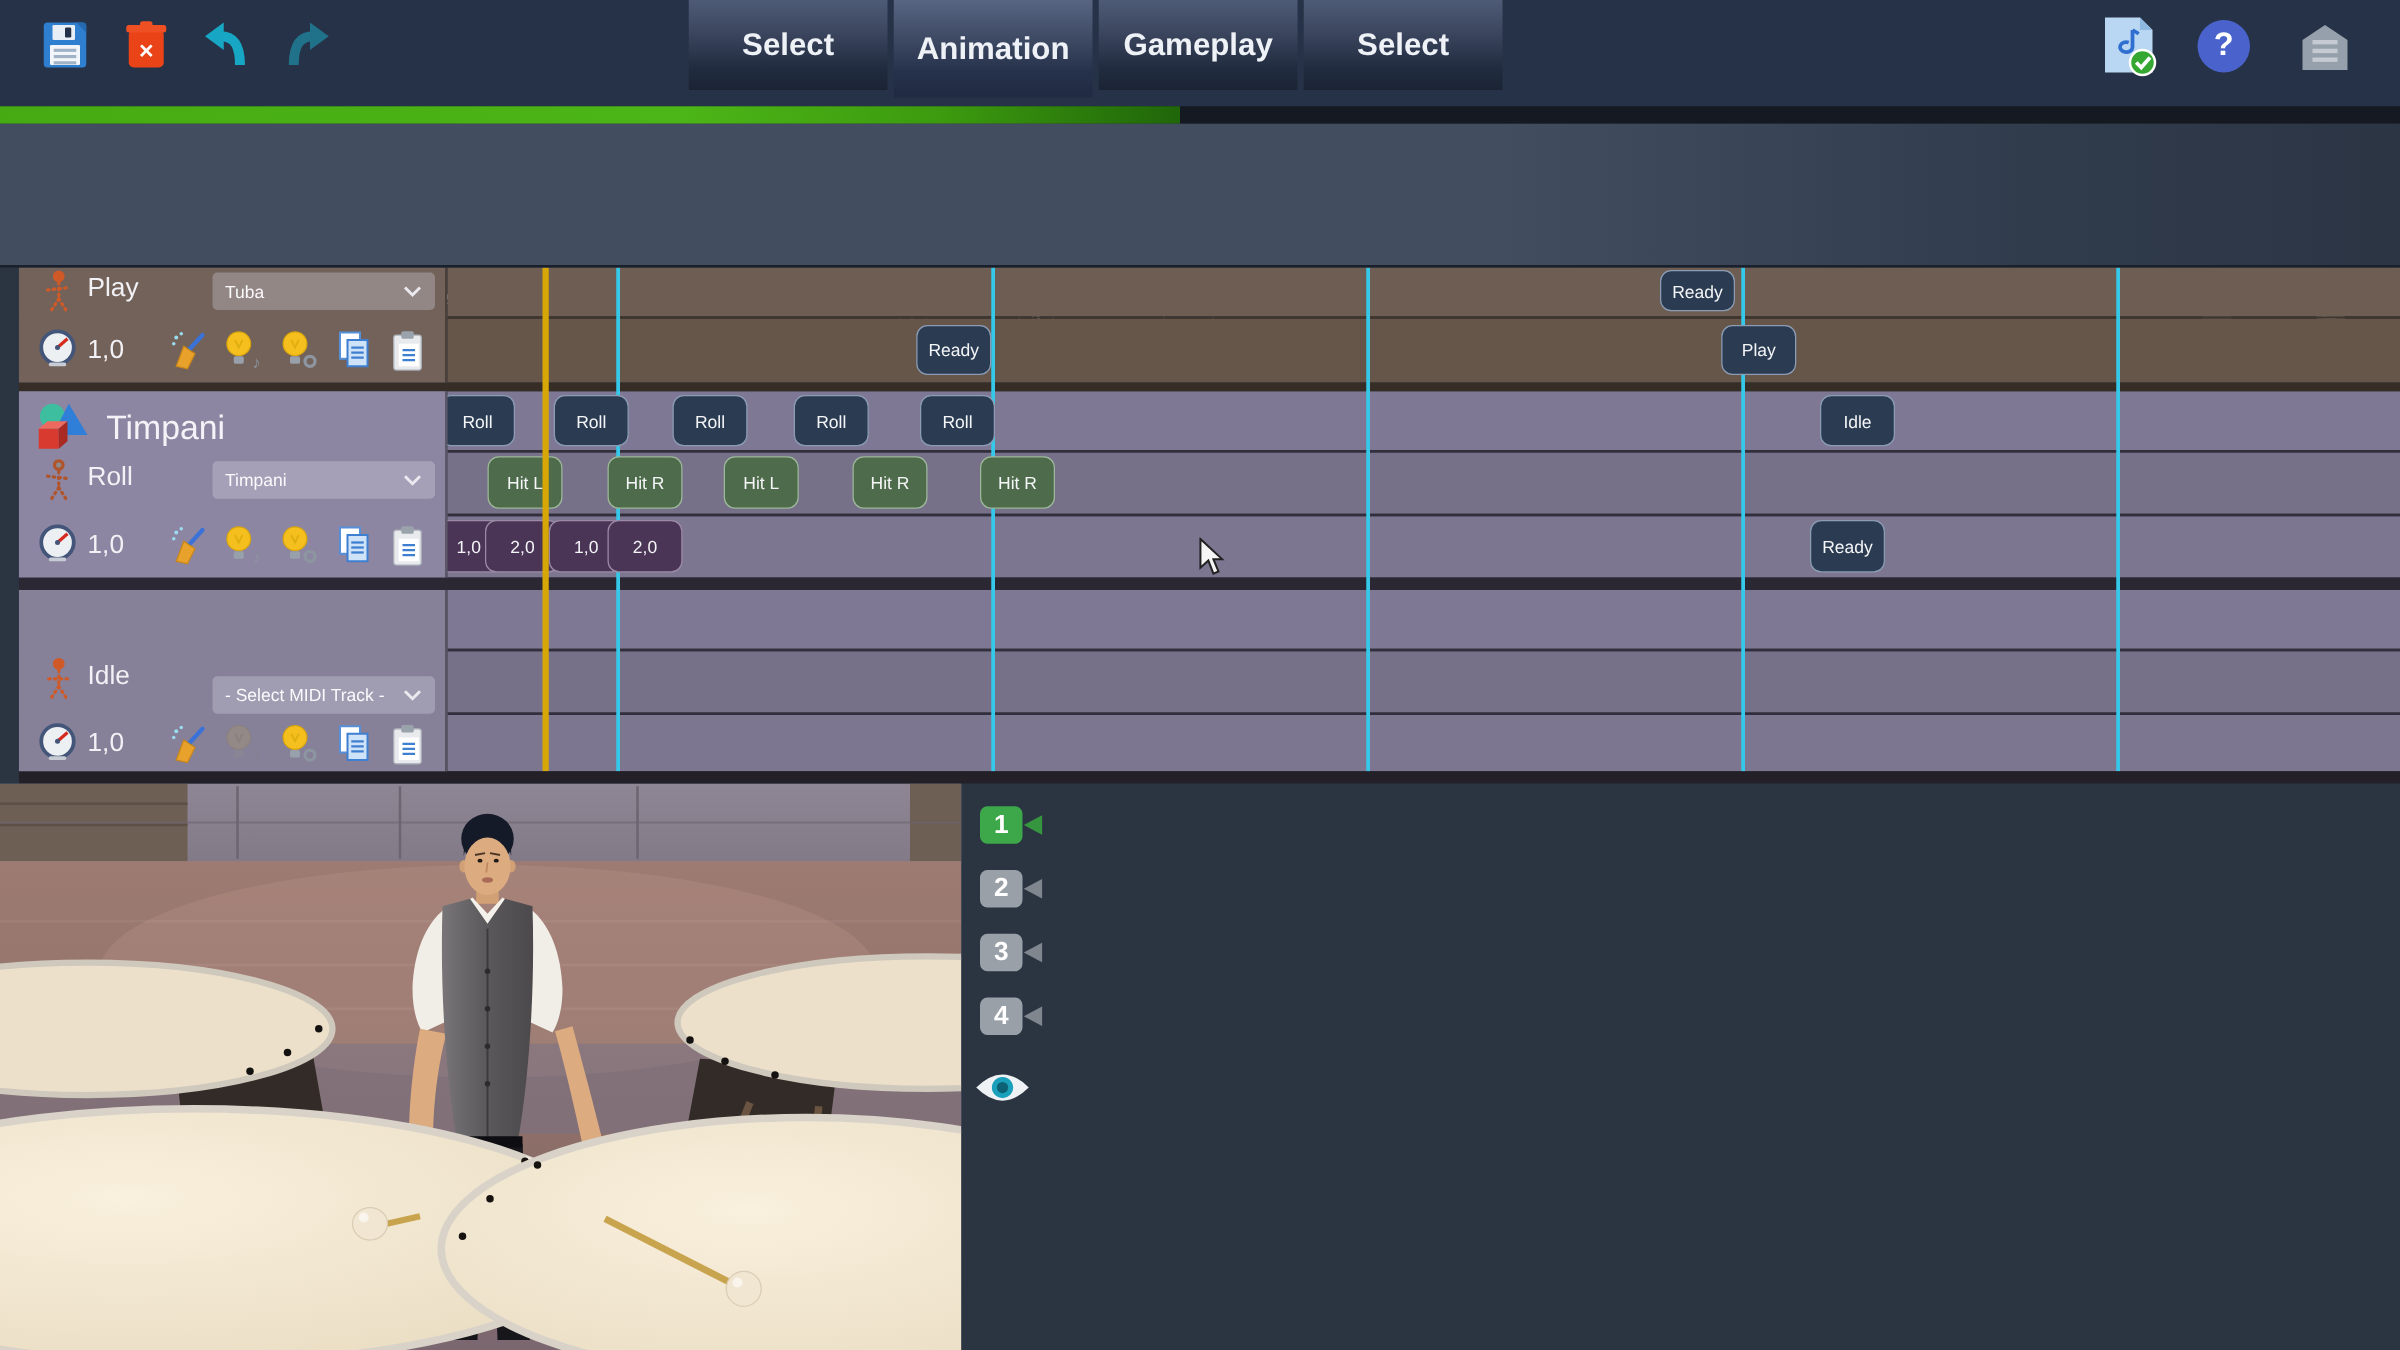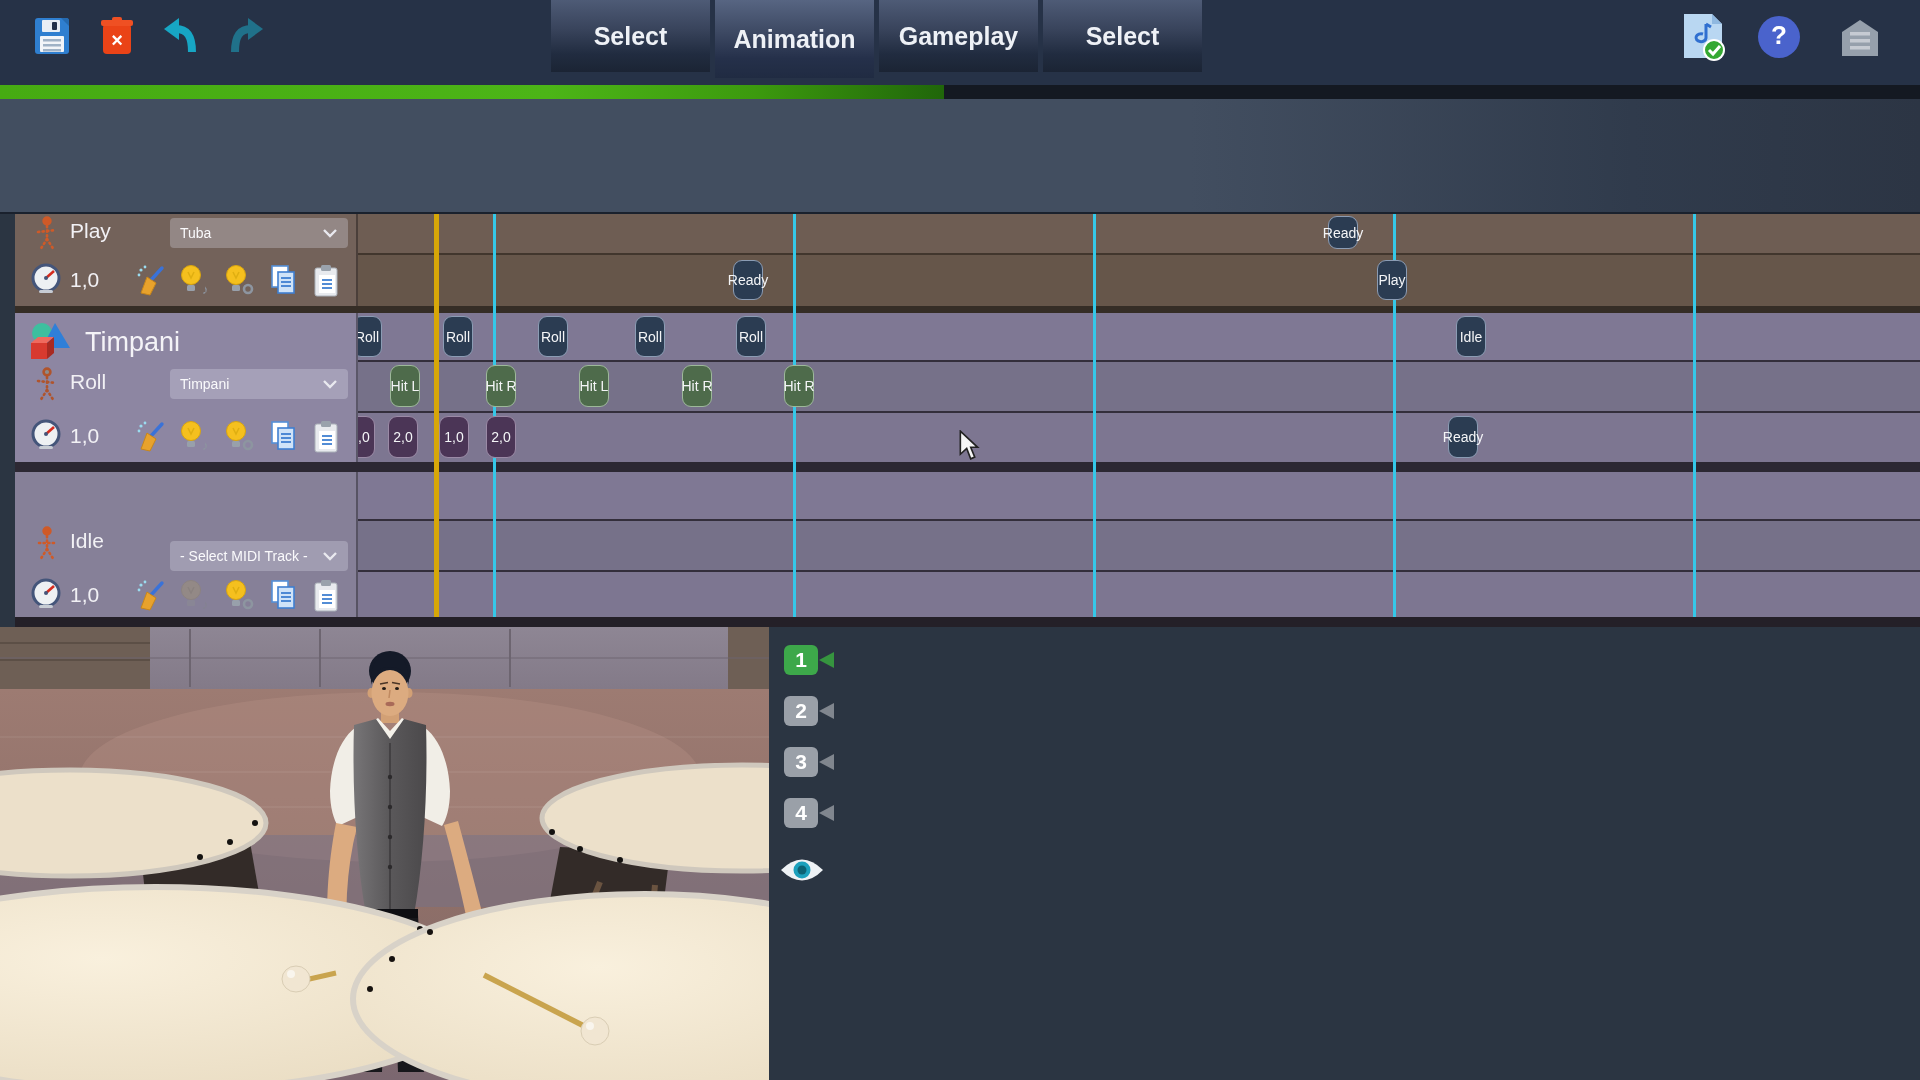--- a/index.html
+++ b/index.html
@@ -99,21 +99,21 @@
   .speed-row { position:absolute; left:0; width:343px; height:40px; }
   .speed-val { position:absolute; left:55px; top:8px; font-size:21px; color:#f2f1f5; }
   .ic { position:absolute; top:4px; cursor:pointer; }
   .ic.gauge { left:14px; top:2px; cursor:default; }
   .ic.broom { left:120px; } .ic.bulbn { left:163px; } .ic.bulbo { left:208px; }
   .ic.copy { left:253px; } .ic.paste { left:297px; }
   .ic.dim { opacity:.45; filter:saturate(.4); }
 
   
   #tl-overlay { position:absolute; left:343px; top:0; right:0; height:403px; overflow:hidden; }
-  .blk { position:absolute; width:30px; border-radius:9px; display:flex; align-items:center; justify-content:center;
+  .blk { position:absolute; width:60px; border-radius:9px; display:flex; align-items:center; justify-content:center;
          font-size:14px; color:#f4f5f7; cursor:pointer; white-space:nowrap; }
   .blk.state { background:#2b3c52; border:1px solid #8b9cb4; }
   .blk.hit   { background:#4e6b4b; border:1px solid #9db89a; }
   .blk.speed { background:#4b3556; border:1px solid #9b8aa6; }
   .vline { position:absolute; top:0; height:403px; }
   .vline.beat { width:3px; background:#35c8e8; }
   #playhead { position:absolute; top:0; width:5px; height:403px; background:#d7a708; }
 
   
   #bottom { position:absolute; left:0; top:627px; width:1920px; height:453px; background:#2b3542; }

